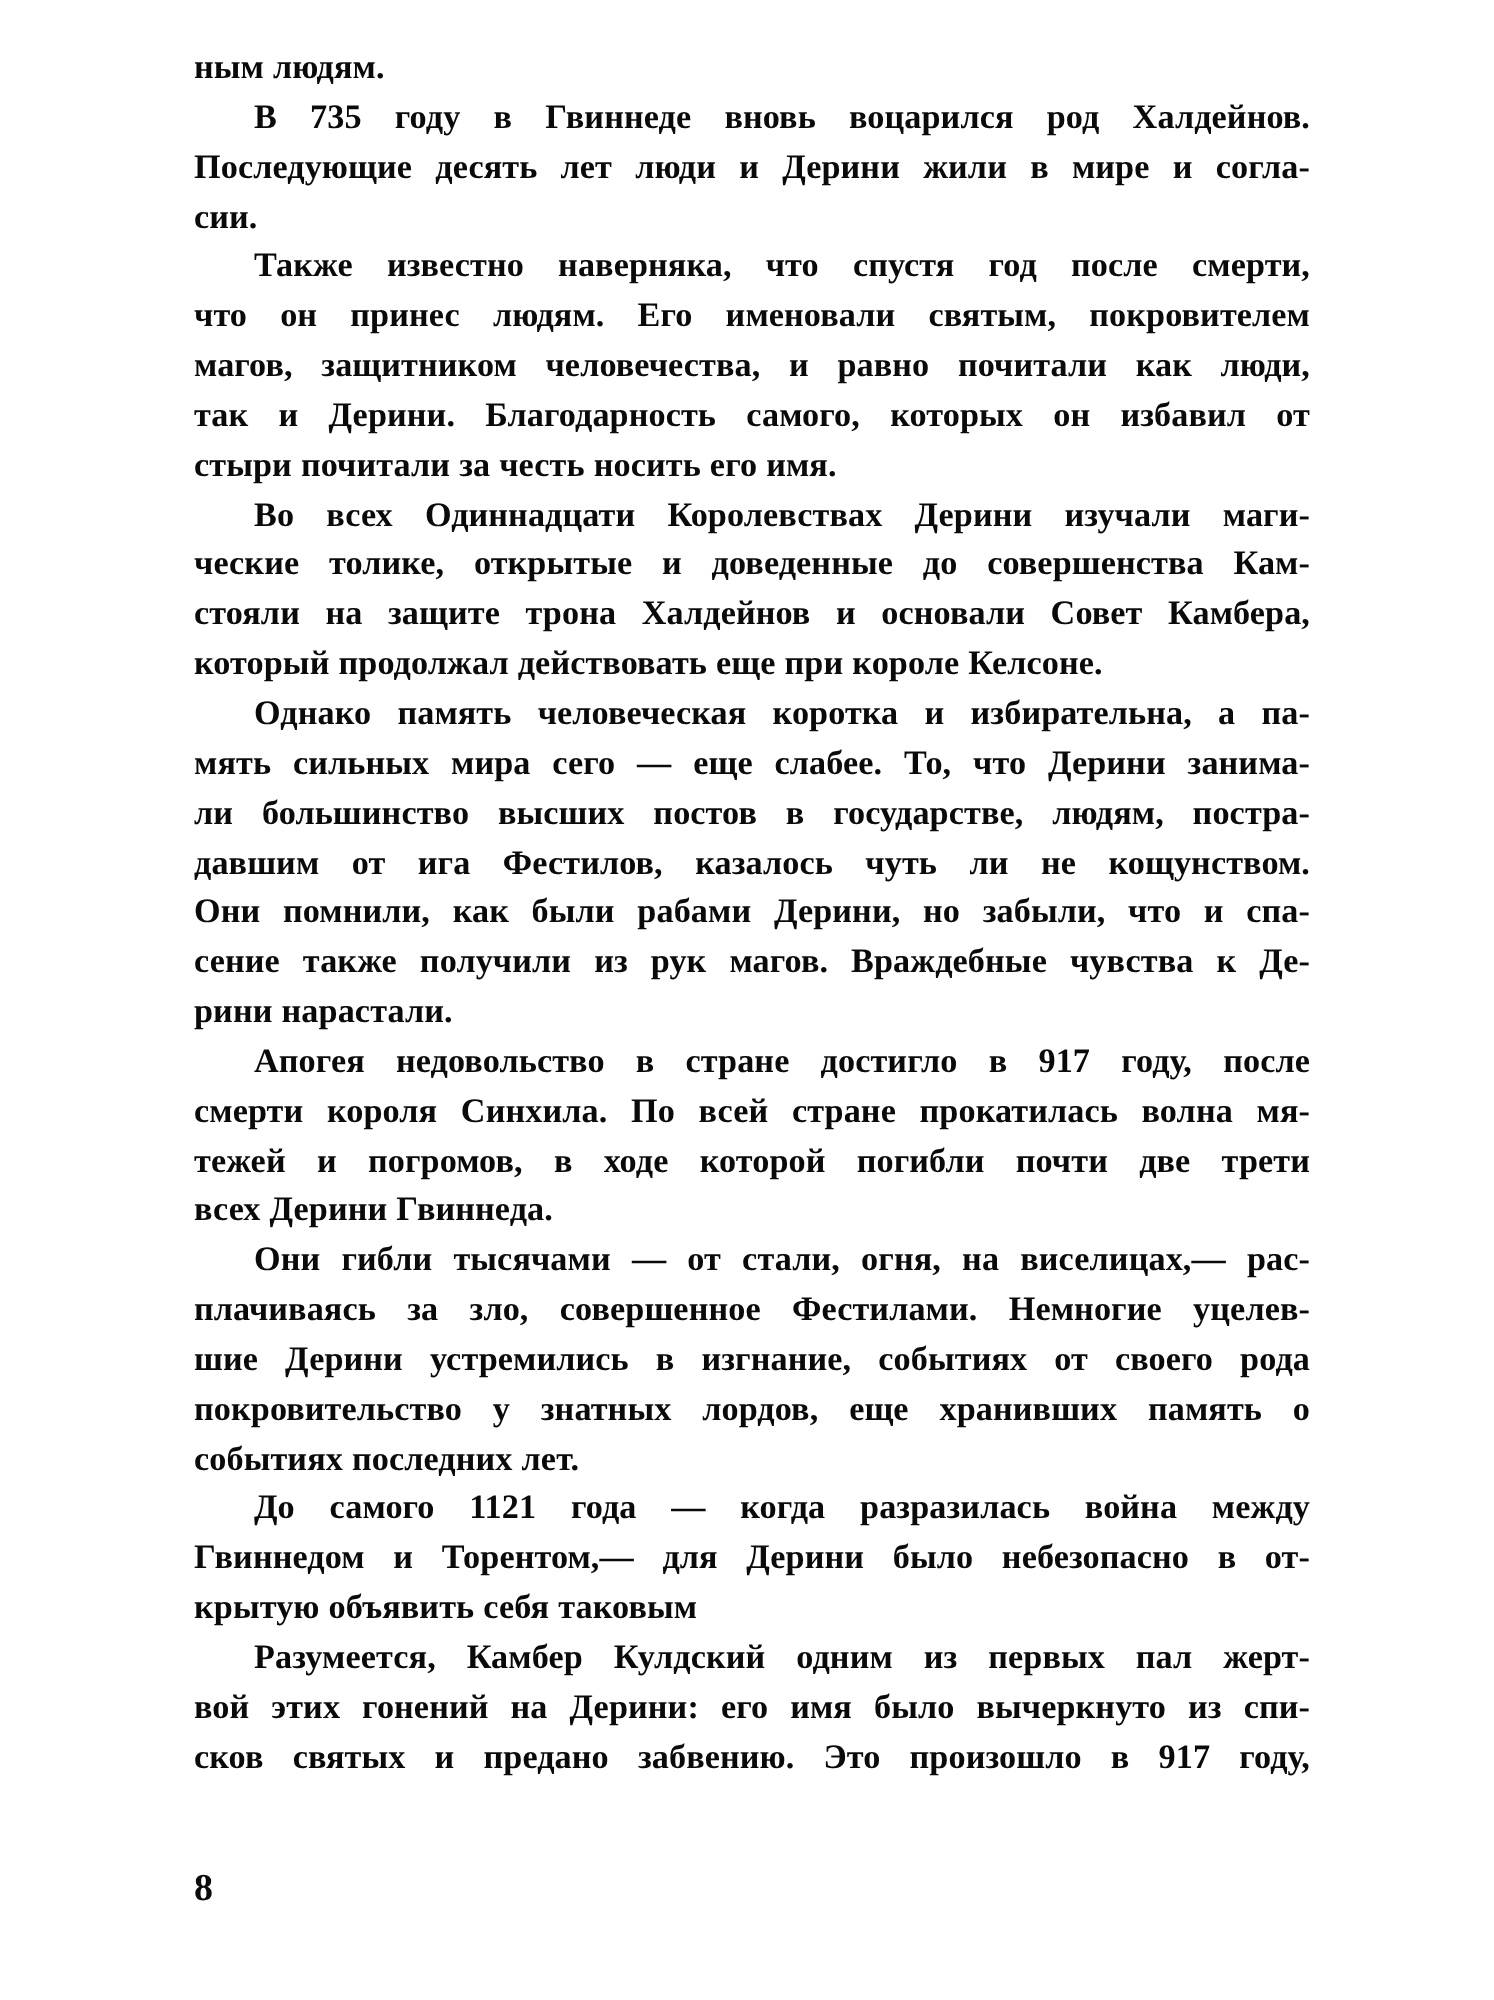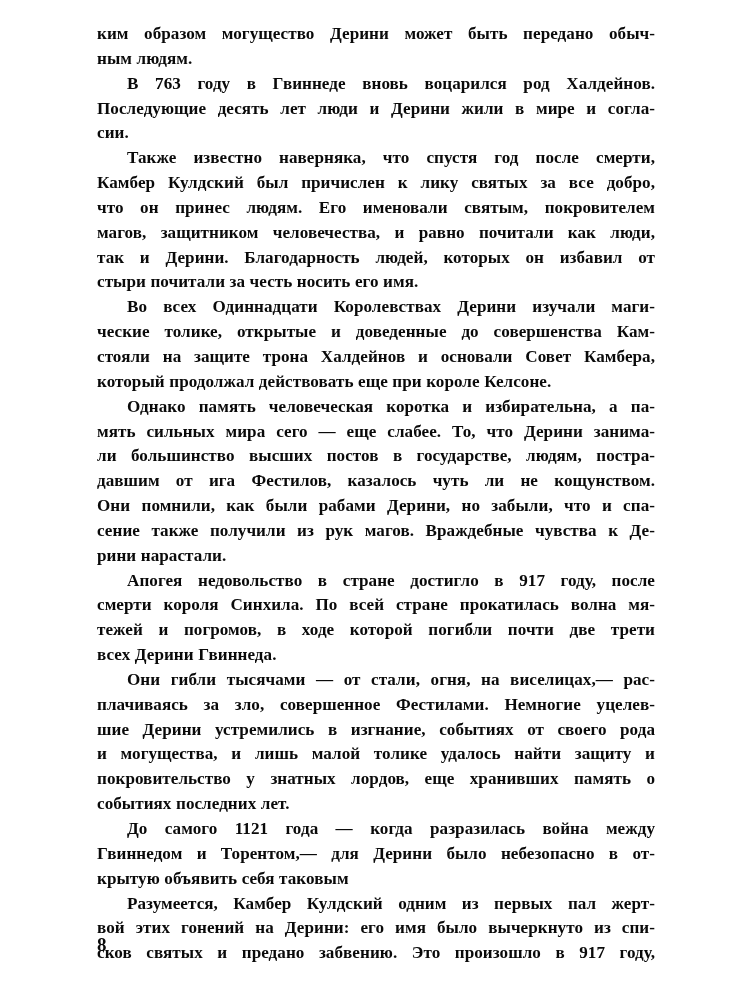--- a/index.html
+++ b/index.html
@@ -68,34 +68,32 @@
     letter-spacing: 0;
   }
 </style>
 </head>
 <body>
 
 <div class="page">
 
   <div class="text-block">
       <p class="para">
-        <span class="line">ким образом могущество Дерини может быть передано обыч-</span>
         <span class="line last">ным людям.</span>
       </p>
       <p class="para">
-        <span class="line indent">В 763 году в Гвиннеде вновь воцарился род Халдейнов.</span>
+        <span class="line indent">В 735 году в Гвиннеде вновь воцарился род Халдейнов.</span>
         <span class="line">Последующие десять лет люди и Дерини жили в мире и согла-</span>
         <span class="line last">сии.</span>
       </p>
       <p class="para">
         <span class="line indent">Также известно наверняка, что спустя год после смерти,</span>
-        <span class="line">Камбер Кулдский был причислен к лику святых за все добро,</span>
         <span class="line">что он принес людям. Его именовали святым, покровителем</span>
         <span class="line">магов, защитником человечества, и равно почитали как люди,</span>
-        <span class="line">так и Дерини. Благодарность людей, которых он избавил от</span>
+        <span class="line">так и Дерини. Благодарность самого, которых он избавил от</span>
         <span class="line last">стыри почитали за честь носить его имя.</span>
       </p>
       <p class="para">
         <span class="line indent">Во всех Одиннадцати Королевствах Дерини изучали маги-</span>
         <span class="line">ческие толике, открытые и доведенные до совершенства Кам-</span>
         <span class="line">стояли на защите трона Халдейнов и основали Совет Камбера,</span>
         <span class="line last">который продолжал действовать еще при короле Келсоне.</span>
       </p>
       <p class="para">
         <span class="line indent">Однако память человеческая коротка и избирательна, а па-</span>
@@ -109,21 +107,20 @@
       <p class="para">
         <span class="line indent">Апогея недовольство в стране достигло в 917 году, после</span>
         <span class="line">смерти короля Синхила. По всей стране прокатилась волна мя-</span>
         <span class="line">тежей и погромов, в ходе которой погибли почти две трети</span>
         <span class="line last">всех Дерини Гвиннеда.</span>
       </p>
       <p class="para">
         <span class="line indent">Они гибли тысячами — от стали, огня, на виселицах,— рас-</span>
         <span class="line">плачиваясь за зло, совершенное Фестилами. Немногие уцелев-</span>
         <span class="line">шие Дерини устремились в изгнание, событиях от своего рода</span>
-        <span class="line">и могущества, и лишь малой толике удалось найти защиту и</span>
         <span class="line">покровительство у знатных лордов, еще хранивших память о</span>
         <span class="line last">событиях последних лет.</span>
       </p>
       <p class="para">
         <span class="line indent">До самого 1121 года — когда разразилась война между</span>
         <span class="line">Гвиннедом и Торентом,— для Дерини было небезопасно в от-</span>
         <span class="line last">крытую объявить себя таковым</span>
       </p>
       <p class="para">
         <span class="line indent">Разумеется, Камбер Кулдский одним из первых пал жерт-</span>

